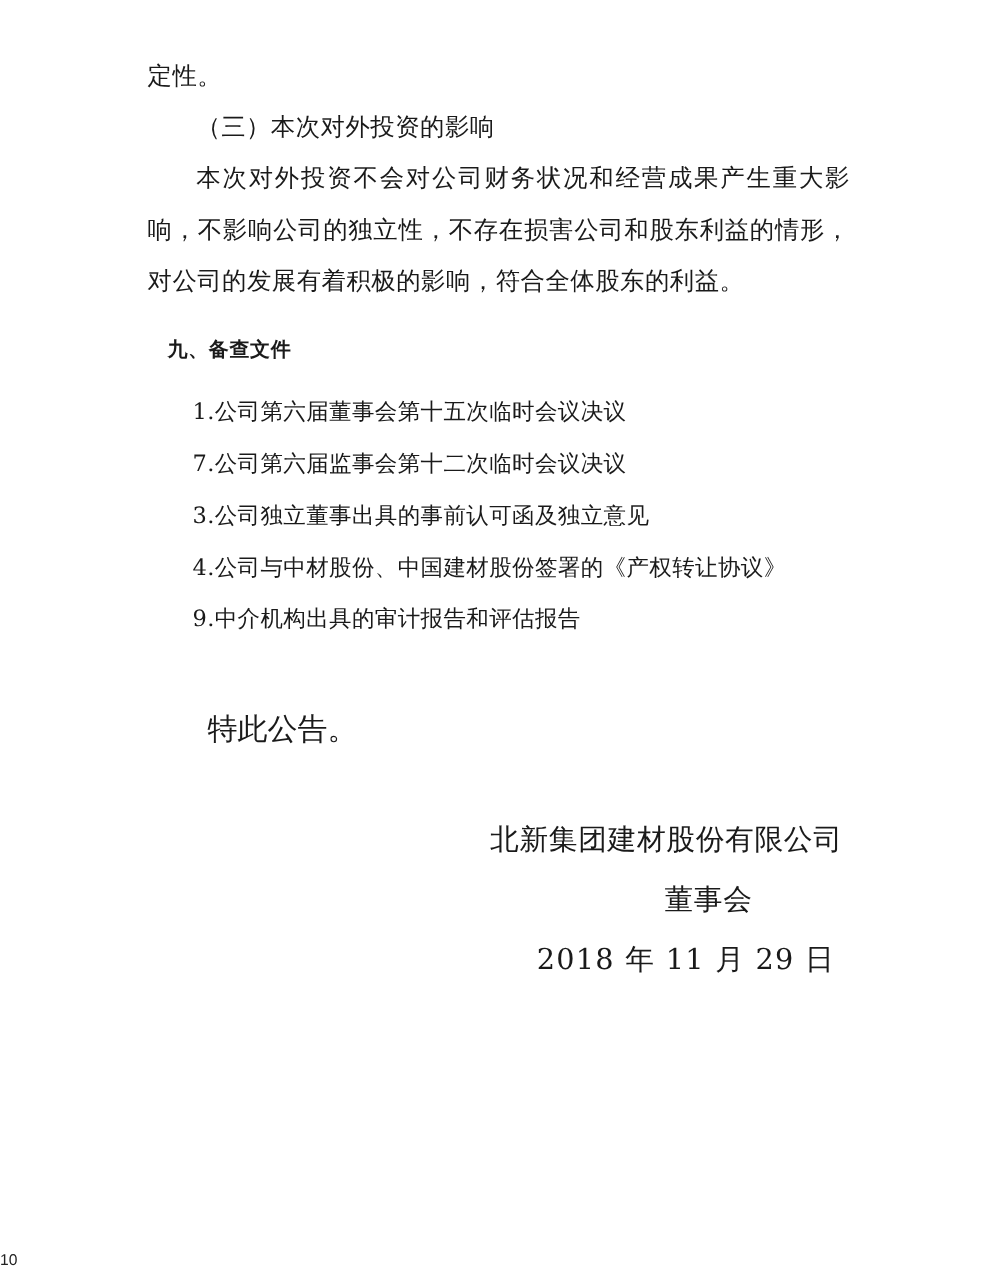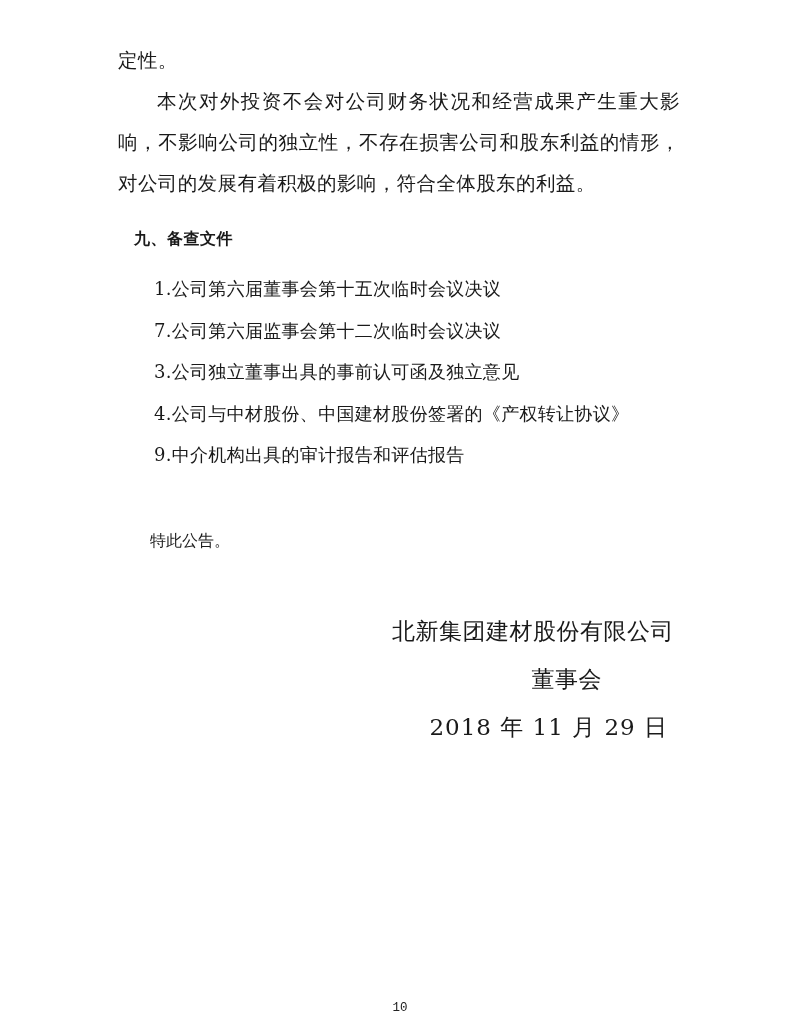--- a/index.html
+++ b/index.html
@@ -44,58 +44,58 @@
   .list-item {
     font-size: 18px;
     line-height: 41.5px;
     letter-spacing: 0.3px;
     text-indent: 2em;
     margin: 0;
   }
   .block-gap-sm { height: 7px; }
   .block-gap-lg { height: 46px; }
   .notice {
-    font-size: 16px;
+    font-size: 24px;
     line-height: 41px;
     text-indent: 2em;
     margin: 0;
-    font-family: Liberation Mono, monospace;
   }
   .sign-block {
     margin-top: 44px;
     text-align: right;
     padding-right: 6px;
   }
   .sign-line {
     font-size: 23px;
     line-height: 48px;
     letter-spacing: 0.5px;
   }
   .sign-line.company { padding-right: 0px; }
   .sign-line.board { padding-right: 72px; }
   .sign-line.date { padding-right: 6px; letter-spacing: 1px; }
   .page-number {
     position: absolute;
     left: 0;
     right: 0;
     bottom: 14px;
-    text-align: center;
+    text-align: left;
     font-size: 12.5px;
     color: #222;
-    font-family: Liberation Mono, monospace;
+    font-family: Liberation Sans, sans-serif;
   }
 </style>
 </head>
 <body>
 
 <div class="page">
 
   <p class="para">定性。</p>
 
 
+  <p class="para indent">（三）本次对外投资的影响</p>
 
   <p class="para indent">本次对外投资不会对公司财务状况和经营成果产生重大影响，不影响公司的独立性，不存在损害公司和股东利益的情形，对公司的发展有着积极的影响，符合全体股东的利益。</p>
 
   <div class="block-gap-sm"></div>
 
   <h2 class="heading">九、备查文件</h2>
 
   <div class="block-gap-sm"></div>
 
   <p class="list-item">1.公司第六届董事会第十五次临时会议决议</p>

